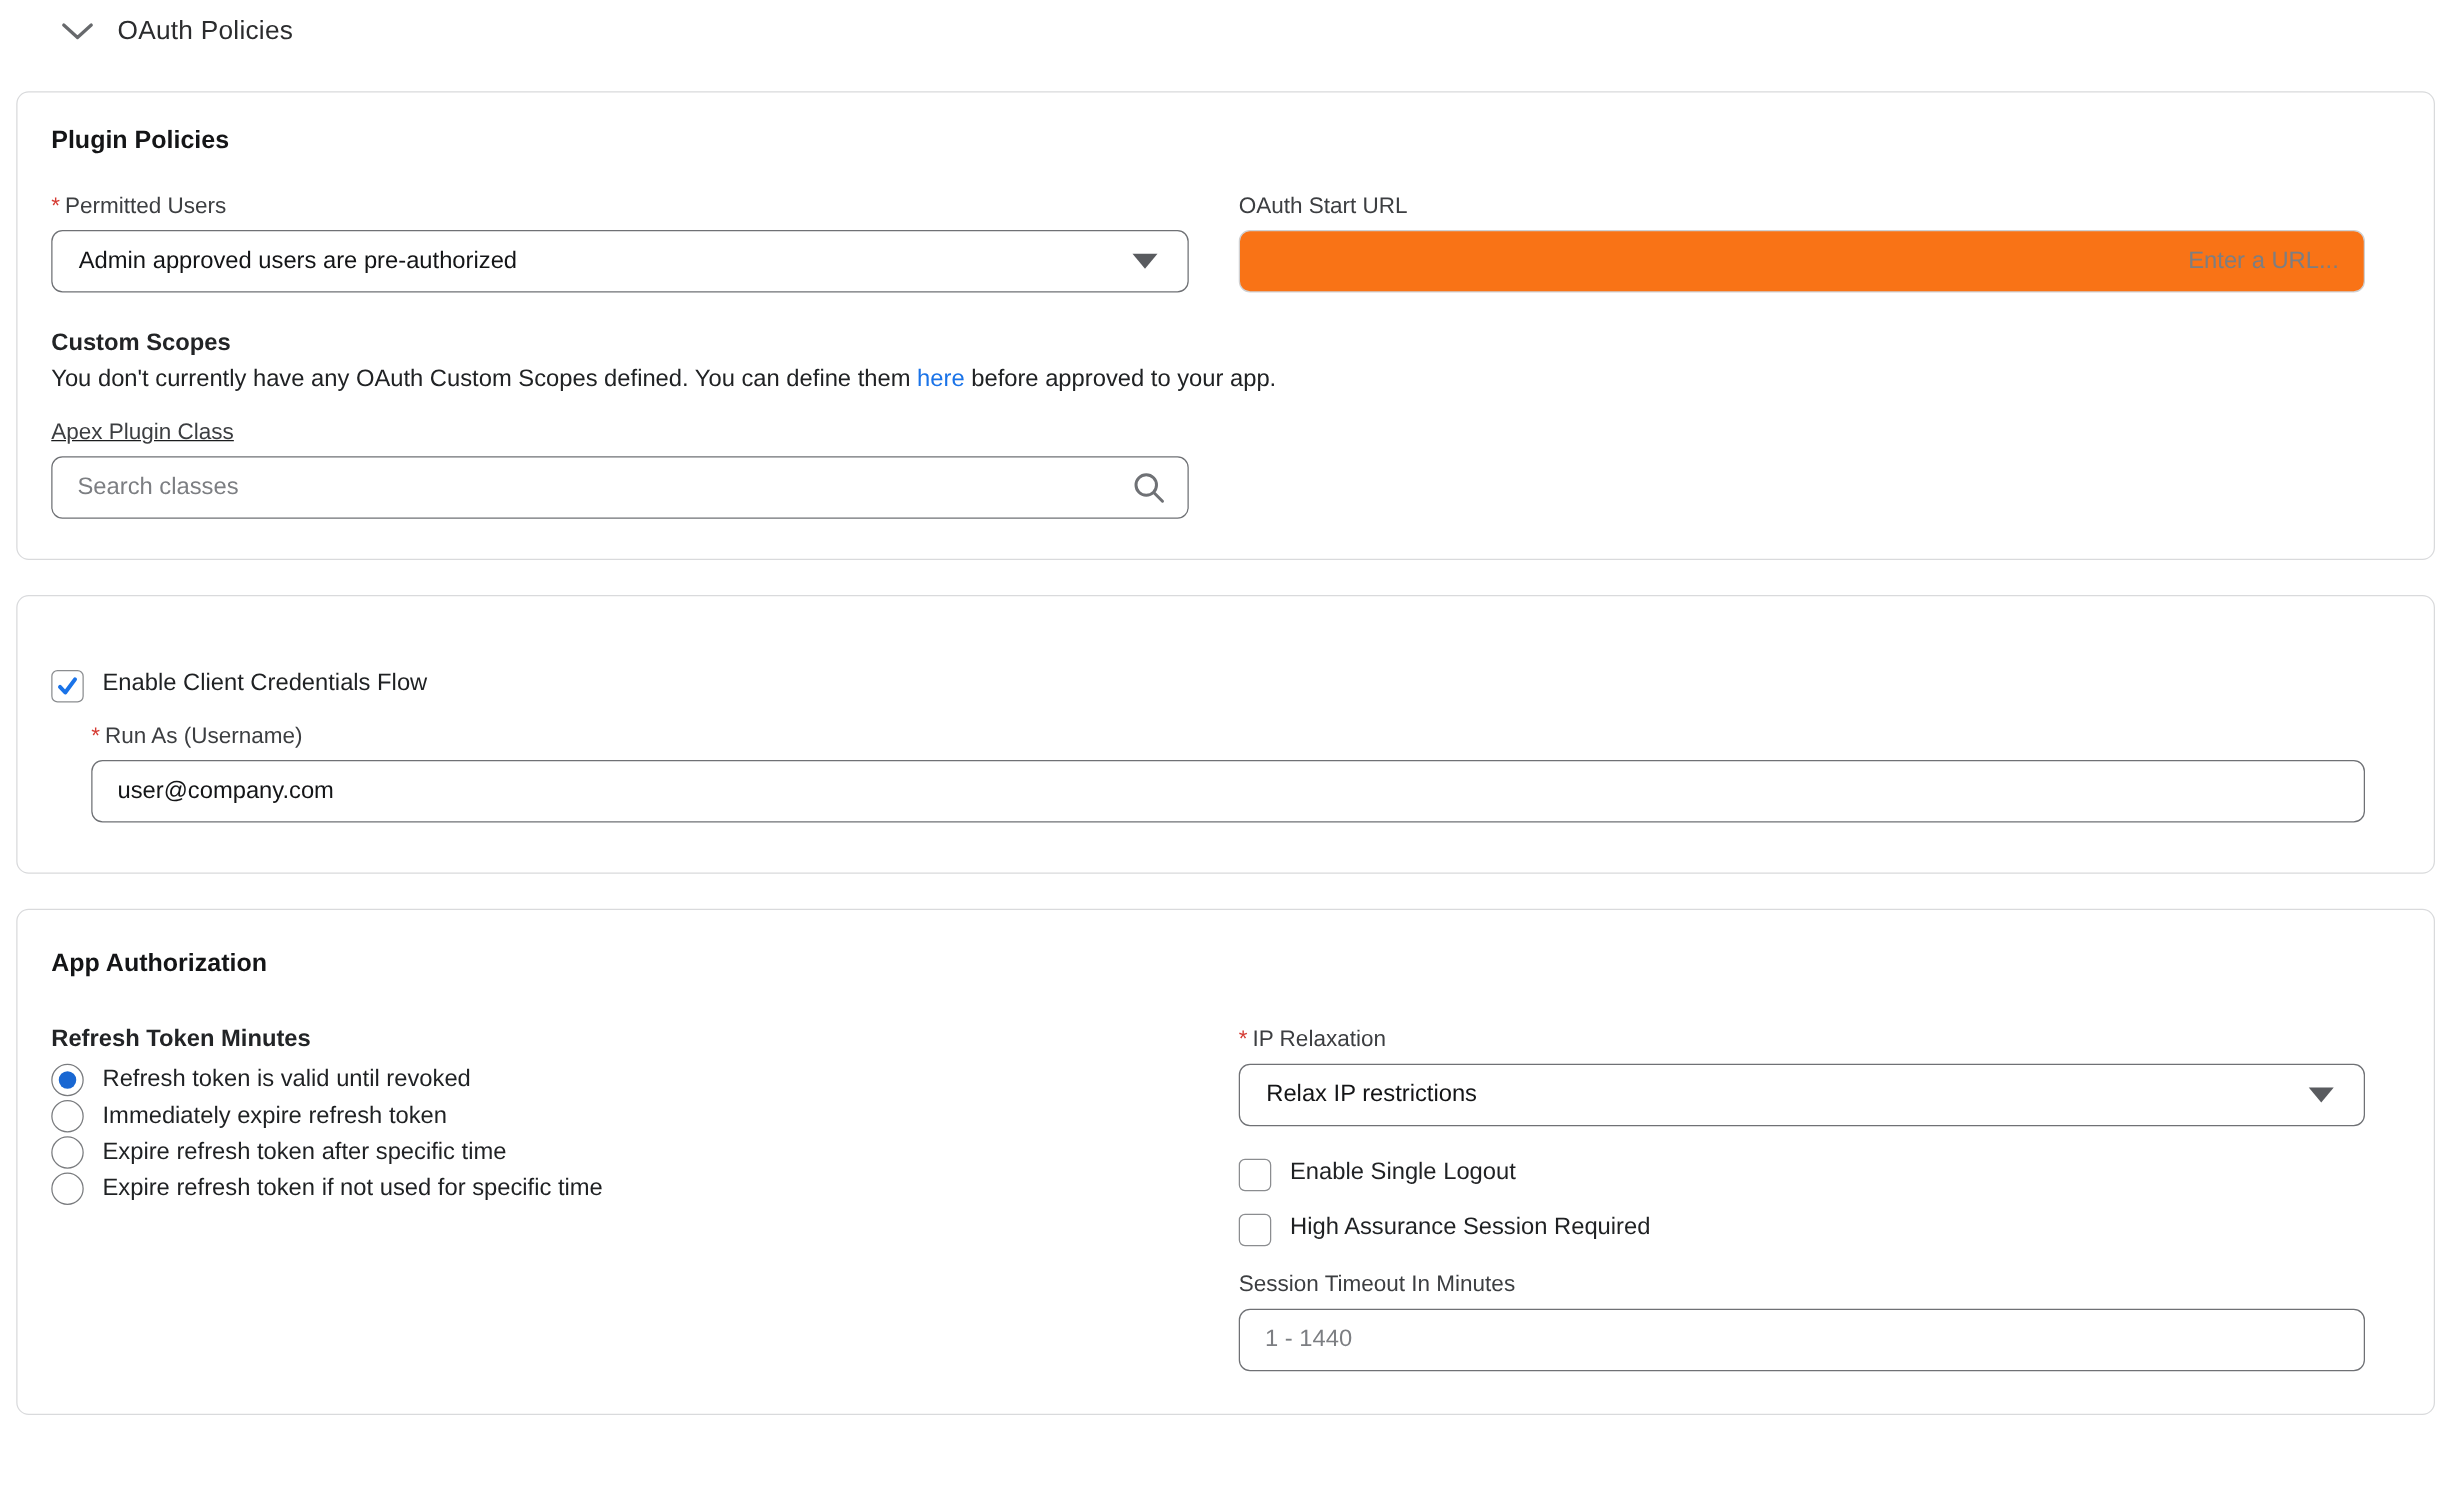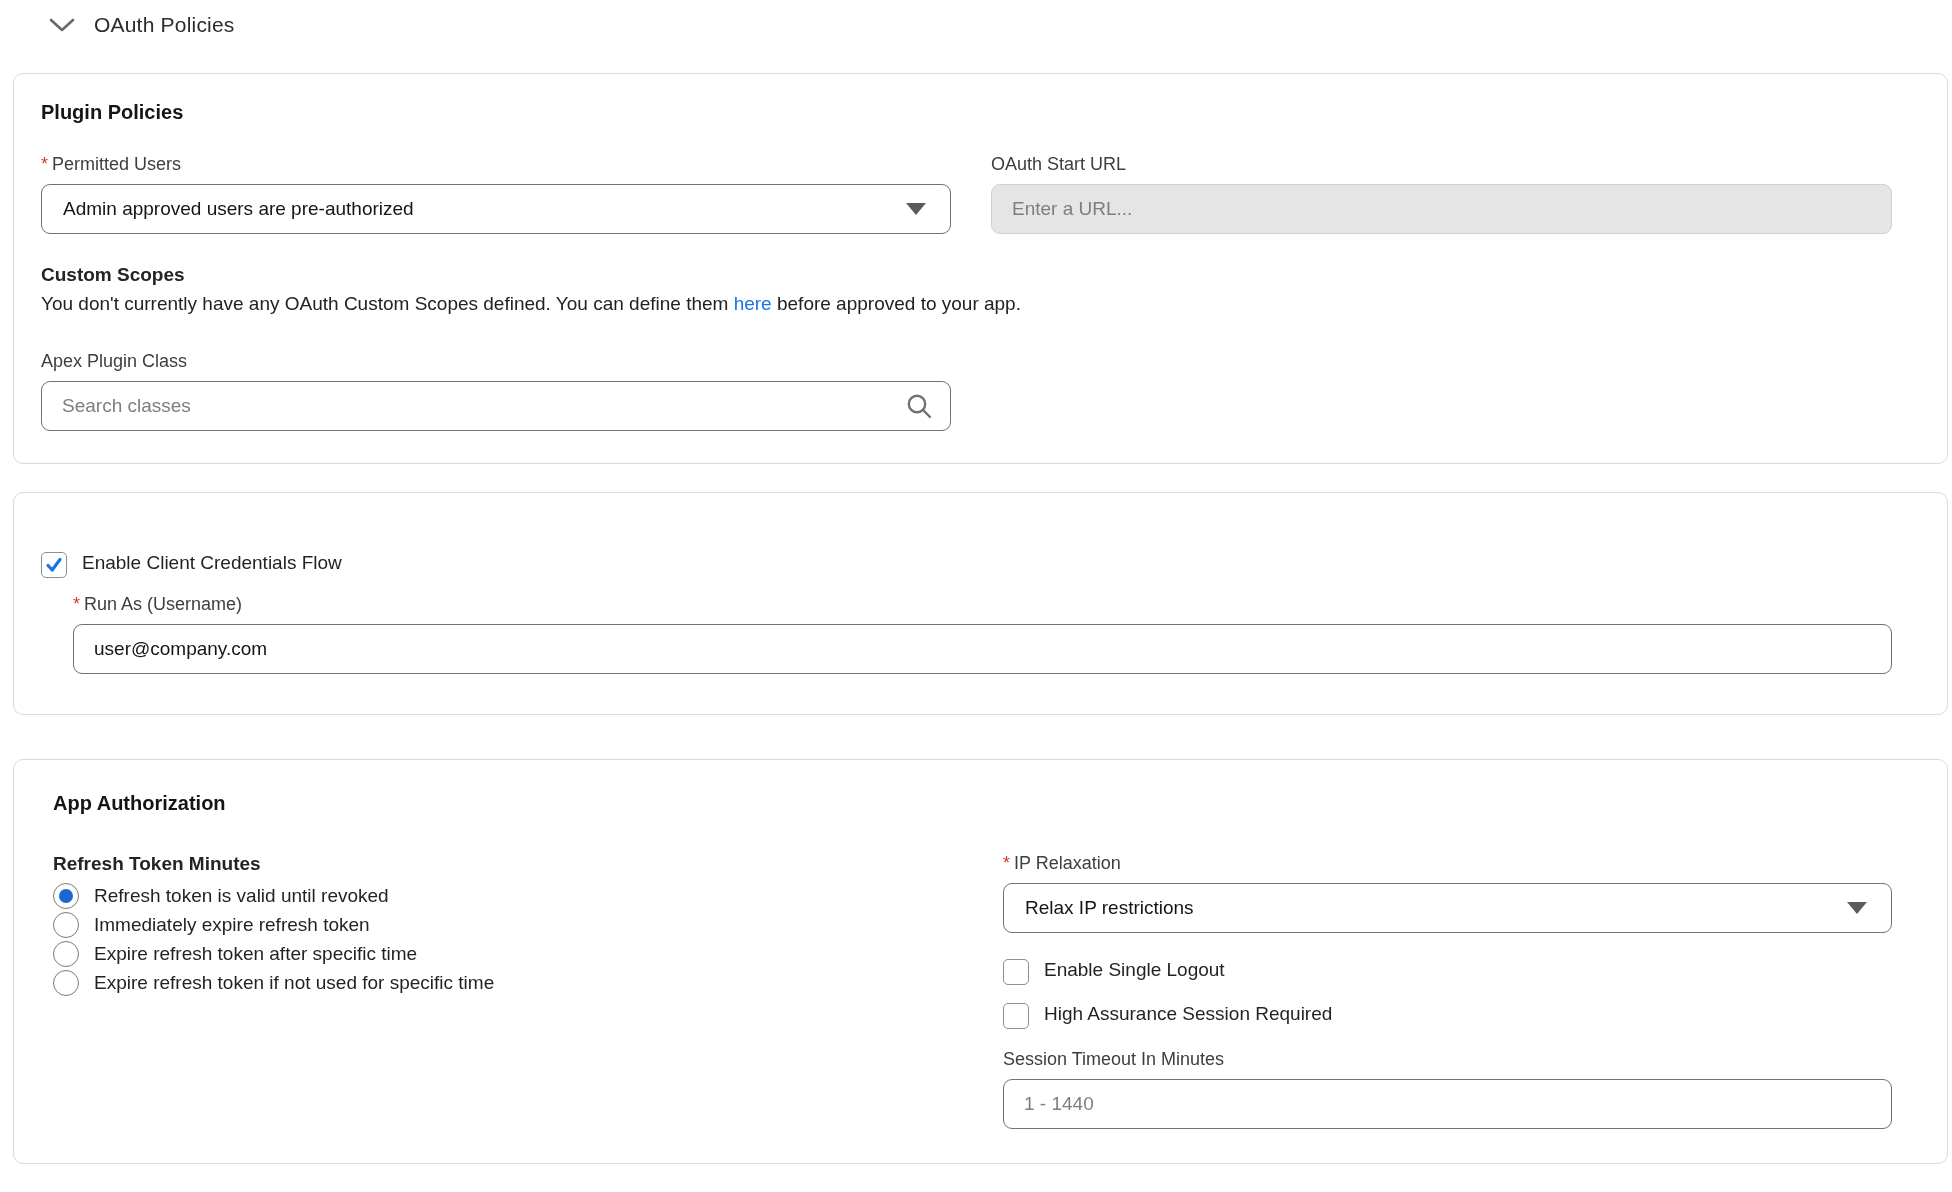--- a/index.html
+++ b/index.html
@@ -21,21 +21,21 @@
 
   
   .card {
     margin: 0 4px 0 13px;
     background: #fff;
     border: 1px solid #d9dadc;
     border-radius: 10px;
   }
   .card-1 { margin-top: 31px; padding: 27px 55px 32px 27px; }
   .card-2 { margin-top: 28px; padding: 29px 55px 40px 27px; }
-  .card-3 { margin-top: 44px; padding: 32px 55px 34px 39px; }
+  .card-3 { margin-top: 28px; padding: 32px 55px 34px 27px; }
 
   .card h2 { font-size: 20px; font-weight: bold; color: #141517; }
 
   .two-col { display: flex; }
   .col-left  { width: 910px; margin-right: 40px; flex: none; }
   .col-right { flex: 1; }
 
   .field-label {
     display: flex; align-items: baseline;
     font-size: 18px; color: #3c3e41; margin-bottom: 9px;
@@ -60,36 +60,36 @@
   
   input.textbox {
     height: 50px; width: 100%;
     border: 1.5px solid #6f7175; border-radius: 9px;
     padding: 0 20px; font-size: 19px; color: #141517;
     font-family: "Liberation Sans", sans-serif;
     background: #fff; outline: none;
   }
   input.textbox::placeholder { color: #7c7e82; opacity: 1; }
   input.textbox.disabled {
-    background: #e5e5e5; border-color: #cfd0d2;
+    background: #f97316; border-color: #cfd0d2; text-align: right;
   }
 
   .search-wrap { position: relative; width: 910px; }
   .search-wrap input { padding-right: 44px; }
   .search-wrap .search-icon {
     position: absolute; right: 18px; top: 50%; transform: translateY(-50%);
     display: flex;
   }
 
   
   .scopes { margin-top: 30px; }
   .scopes p { font-size: 19px; color: #202224; margin-top: 7px; }
   .scopes a { color: #1a73e8; text-decoration: none; cursor: pointer; }
 
-  .apex { margin-top: 36px; }
+  .apex { margin-top: 20px; text-decoration: underline; }
 
   
   .check-row { display: flex; align-items: flex-start; gap: 15px; cursor: pointer; }
   .checkbox {
     width: 26px; height: 26px; flex: none;
     border: 1.5px solid #8b8d90; border-radius: 5px; background: #fff;
     display: flex; align-items: center; justify-content: center;
   }
   .check-row .check-label { font-size: 19px; color: #1f2123; }
 

